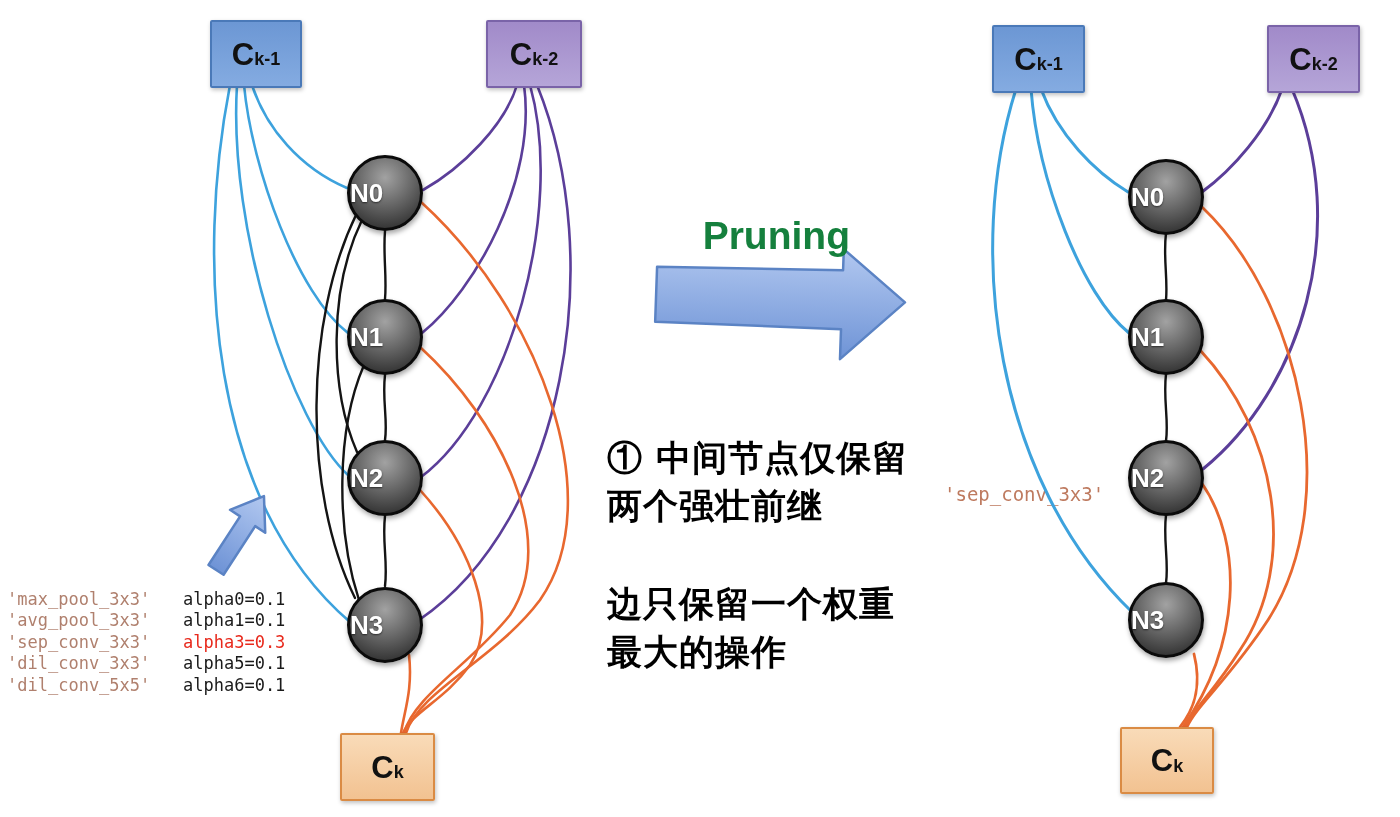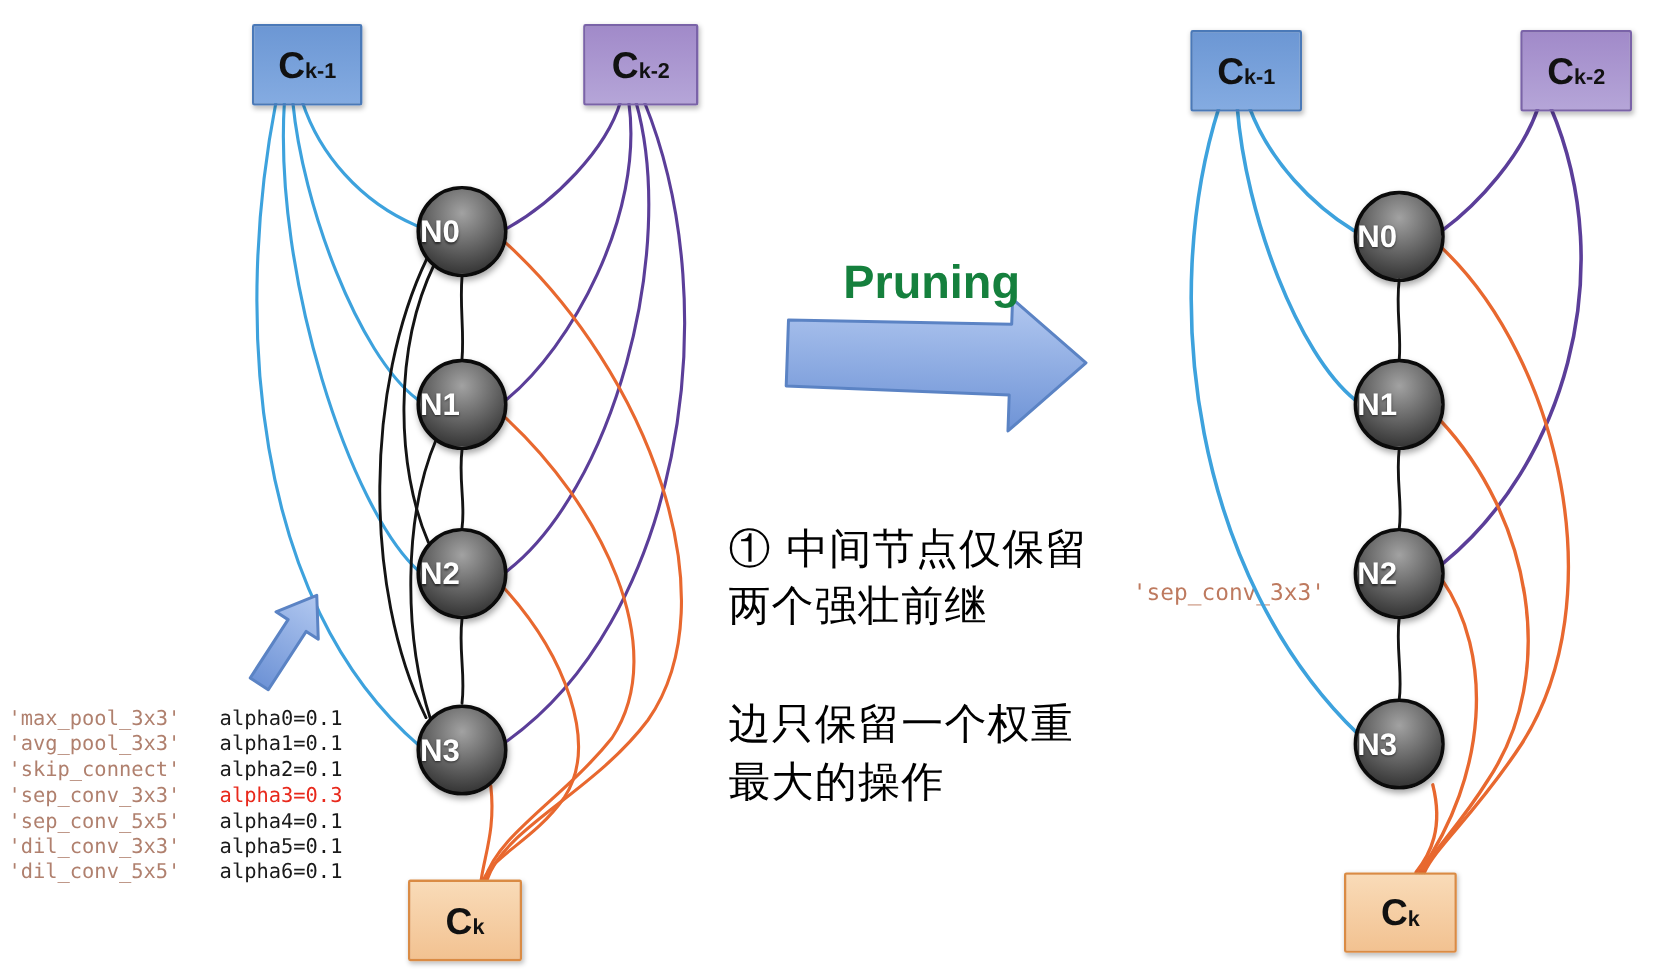--- a/index.html
+++ b/index.html
@@ -28,21 +28,21 @@
   .ops{position:absolute;left:7px;top:589px;z-index:3;
        font-family:"DejaVu Sans Mono",monospace;font-size:17px;line-height:21.4px;white-space:nowrap;}
   .op-row .op-name{display:inline-block;width:176px;color:#B0806E;}
   .op-row .op-alpha{color:#1A1A1A;font-weight:400;}
   .op-row.hl .op-alpha{color:#E8291C;}
 
   
   .pruning-label{position:absolute;left:660px;top:214px;width:190px;text-align:right;z-index:3;
                  font-size:39px;font-weight:600;color:#15803d;}
   .cn-note{position:absolute;left:607px;z-index:3;color:#000;
-           font-family:"DejaVu Serif",serif;font-size:35px;line-height:48px;letter-spacing:1px;}
+           font-family:"DejaVu Serif",serif;font-size:35px;line-height:48px;letter-spacing:1px;font-weight:bold;}
   #note1{top:434px;}
   #note2{top:580px;}
 
   
   .kept-op{position:absolute;left:944px;top:483px;z-index:1;
            font-family:"DejaVu Sans Mono",monospace;font-size:19px;color:#BE7A5F;white-space:nowrap;}
 </style>
 </head>
 <body>
 
@@ -139,23 +139,21 @@
 <div class="node" style="left:347px;top:440px;">
     <span>N2</span>
   </div>
 <div class="node" style="left:347px;top:587px;">
     <span>N3</span>
   </div>
 
 <div class="ops">
   <div class="op-row"><span class="op-name">'max_pool_3x3'</span><span class="op-alpha">alpha0=0.1</span></div>
   <div class="op-row"><span class="op-name">'avg_pool_3x3'</span><span class="op-alpha">alpha1=0.1</span></div>
-  <div class="op-row"><span class="op-name">'skip_connect'</span><span class="op-alpha">alpha2=0.1</span></div>
   <div class="op-row hl"><span class="op-name">'sep_conv_3x3'</span><span class="op-alpha">alpha3=0.3</span></div>
-  <div class="op-row"><span class="op-name">'sep_conv_5x5'</span><span class="op-alpha">alpha4=0.1</span></div>
   <div class="op-row"><span class="op-name">'dil_conv_3x3'</span><span class="op-alpha">alpha5=0.1</span></div>
   <div class="op-row"><span class="op-name">'dil_conv_5x5'</span><span class="op-alpha">alpha6=0.1</span></div>
 </div>
 
 <div class="pruning-label">Pruning</div>
 <div class="cn-note" id="note1">
   <div>① 中间节点仅保留</div>
   <div>两个强壮前继</div>
 </div>
 <div class="cn-note" id="note2">

